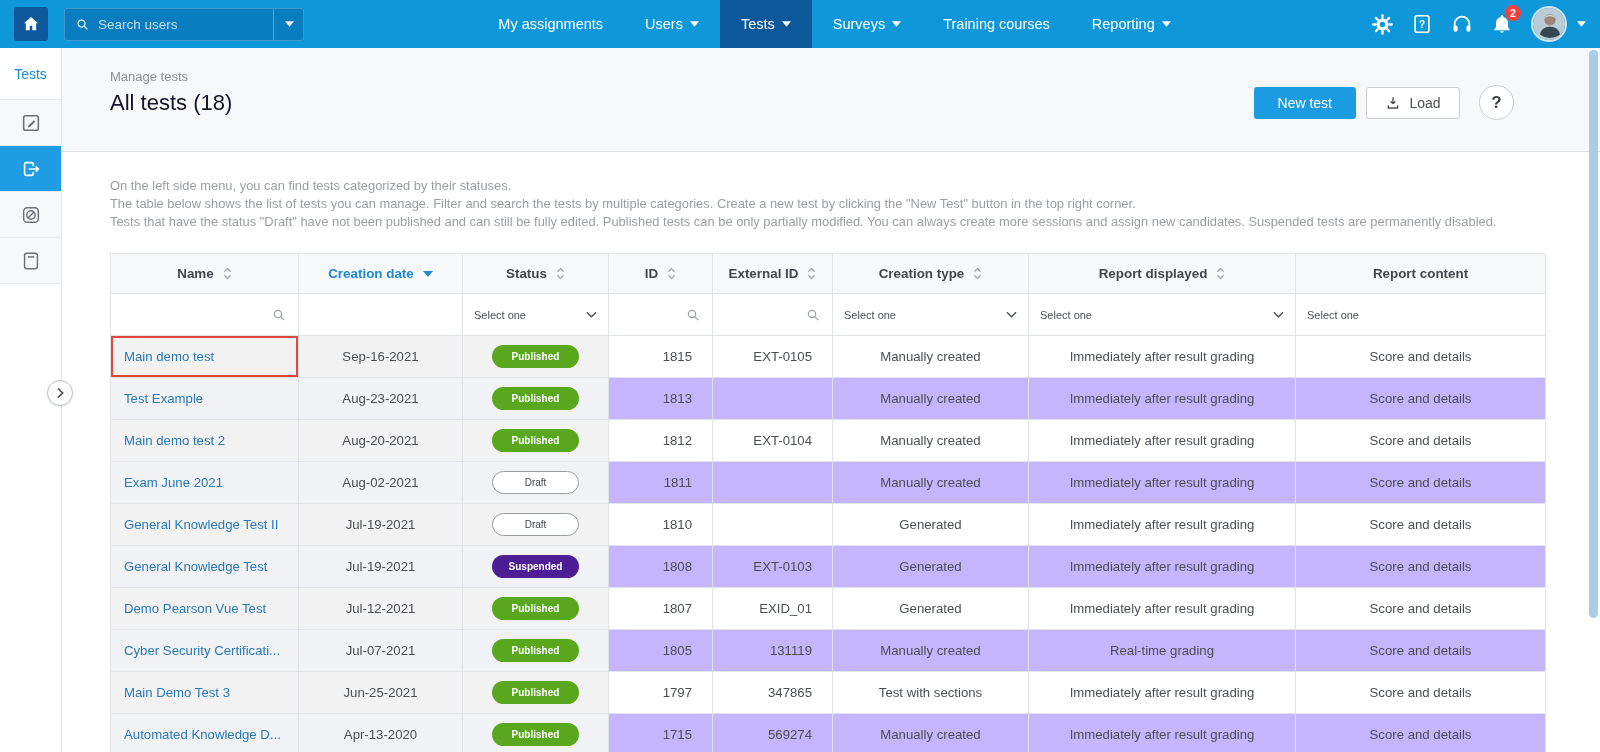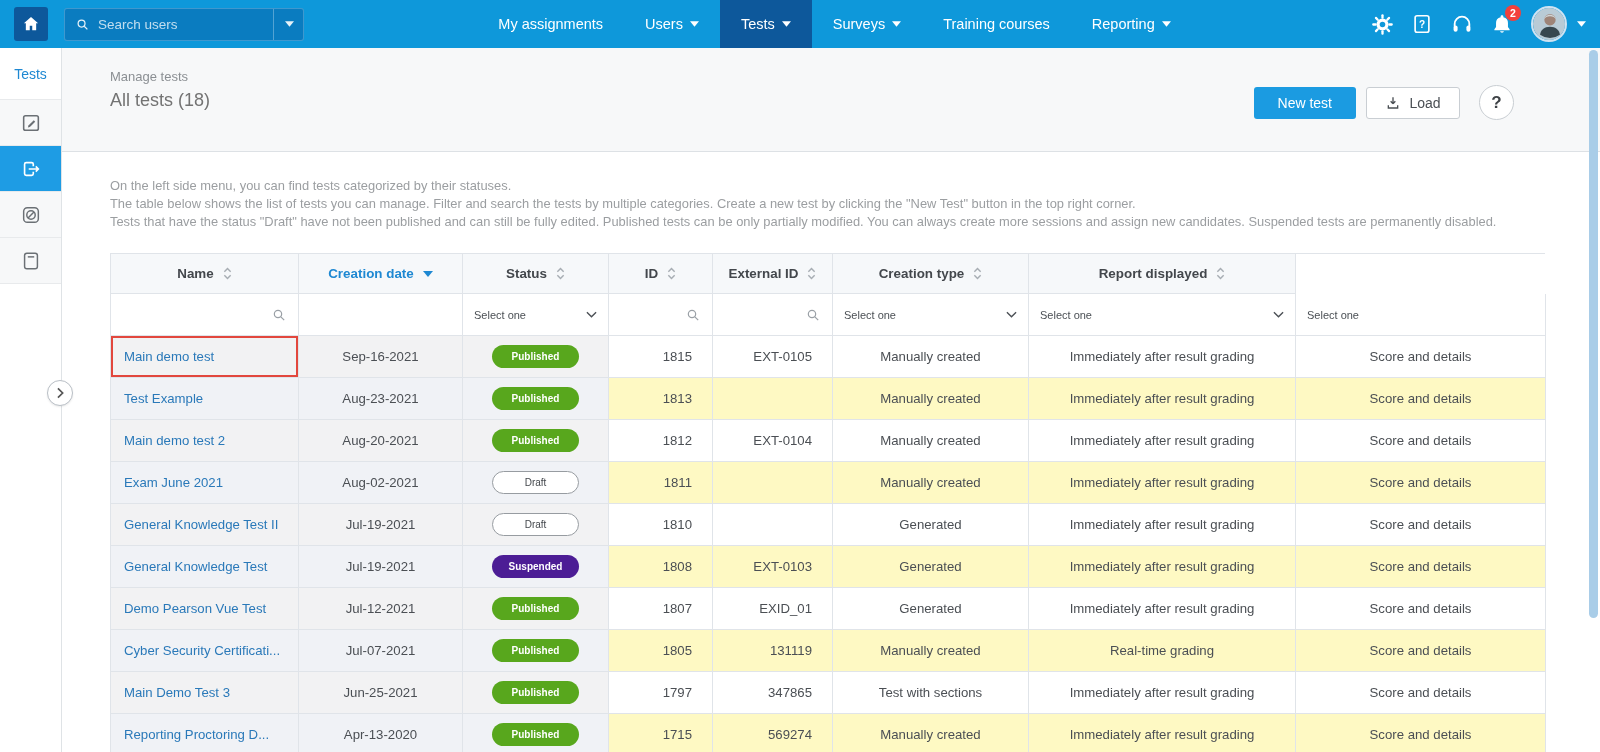--- a/index.html
+++ b/index.html
@@ -42,21 +42,21 @@
     display:flex; align-items:center; justify-content:center; color:#6b7075; }
   .sb-item.active { background:#1e9ce4; color:#fff; }
   .expand-btn { position:absolute; top:380px; left:47px; width:26px; height:26px; border-radius:50%;
     background:#fff; border:1px solid #b9bfc6; color:#555; display:flex; align-items:center;
     justify-content:center; z-index:25; box-shadow:0 1px 2px rgba(0,0,0,.08); }
 
   
   .main { position:absolute; top:48px; left:62px; right:0; bottom:0; }
   .page-head { height:104px; background:#f7f8f9; border-bottom:1px solid #dde1e5; position:relative; }
   .breadcrumb { position:absolute; top:21px; left:48px; font-size:13px; color:#8b8f93; }
-  .page-title { position:absolute; top:42px; left:48px; font-size:18px; color:#737373; }
+  .page-title { position:absolute; top:42px; left:48px; font-size:22px; color:#0f172a; }
   .btn-new { position:absolute; top:39px; right:244px; height:32px; padding:0 24px; background:#1b9be1;
     color:#fff; font-size:14px; border:none; border-radius:3px; font-family:inherit; }
   .btn-load { position:absolute; top:39px; right:140px; height:32px; width:94px; background:#fff;
     color:#4a4f54; font-size:14px; border:1px solid #c9ced3; border-radius:3px; font-family:inherit;
     display:flex; align-items:center; justify-content:center; gap:8px; }
   .btn-help { position:absolute; top:37px; right:86px; height:35px; width:35px; background:#fff;
     color:#3e4246; font-size:17px; font-weight:bold; border:1px solid #c9ced3; border-radius:50%;
     font-family:inherit; display:flex; align-items:center; justify-content:center; }
 
   
@@ -74,21 +74,21 @@
   .tf { height:42px; background:#fff; padding:0 11px; }
   .tf.f-search { justify-content:space-between; }
   .tf input { border:none; outline:none; font-size:13px; color:#444; width:100%;
     min-width:0; background:transparent; font-family:inherit; }
   .selectbox { display:flex; align-items:center; justify-content:space-between; width:100%;
     color:#4b5055; font-size:11px; }
   .td { height:42px; background:#fff; justify-content:center; }
   .td.a-left { justify-content:flex-start; padding-left:13px; }
   .td.a-right { justify-content:flex-end; padding-right:20px; }
   .td.frozen { background:#f2f2f3; }
-  .tr.even .td { background:#fef9c3; }
+  .tr.even .td { background:#c4b5fd; }
   .tr.even .td.frozen { background:#f0f2f6; }
   .td.hl { box-shadow:inset 0 0 0 2px #e2473d; }
   .name-link { color:#2a79b9; white-space:nowrap;text-align:right; }
   .pill { min-width:87px; height:23px; border-radius:12px; display:inline-flex; align-items:center;
     justify-content:center; font-size:10px; font-weight:bold; padding:0 10px; }
   .pill-published { background:#58a71d; color:#fff; }
   .pill-suspended { background:#4c1d95; color:#fff; }
   .pill-draft { background:#fff; color:#43474c; border:1px solid #979ca1; font-weight:normal; }
 
   
@@ -353,20 +353,23 @@
         </div>
         <div class="cell th" style="width: 267px;">
           <span class="col-label">Report displayed</span>
           <span class="icon">
             <svg viewBox="0 0 10 14" width="9" height="13" fill="none" stroke="#a7adb3" stroke-width="1.6">
               <path d="m1.5 5 3.5-3.5L8.5 5"></path>
               <path d="m1.5 9 3.5 3.5L8.5 9"></path>
             </svg>
           </span>
         </div>
+        <div class="cell th" style="width: 250px;">
+          <span class="col-label">Report content</span>
+        </div>
       </div>
       <div class="tr">
         <div class="cell tf f-search" style="width: 188px;">
           <input style="">
           <span class="icon">
             <svg viewBox="0 0 24 24" width="16" height="16" fill="none" stroke="#9aa0a6" stroke-width="1.8">
               <circle cx="10.5" cy="10.5" r="5.5"></circle>
               <path d="m14.8 14.8 5 5"></path>
             </svg>
           </span>
@@ -547,21 +550,21 @@
           <span class="pill pill-published">Published</span>
         </div>
         <div class="cell td a-right" style="width: 104px;">1797</div>
         <div class="cell td a-right" style="width: 120px;">347865</div>
         <div class="cell td" style="width: 196px;">Test with sections</div>
         <div class="cell td" style="width: 267px;">Immediately after result grading</div>
         <div class="cell td" style="width: 250px;">Score and details</div>
       </div>
       <div class="tr even">
         <div class="cell td frozen a-left" style="width: 188px;">
-          <span class="name-link">Reporting Proctoring D...</span>
+          <span class="name-link">Automated Knowledge D...</span>
         </div>
         <div class="cell td frozen" style="width: 164px;">Apr-13-2020</div>
         <div class="cell td frozen" style="width: 146px;">
           <span class="pill pill-published">Published</span>
         </div>
         <div class="cell td a-right" style="width: 104px;">1715</div>
         <div class="cell td a-right" style="width: 120px;">569274</div>
         <div class="cell td" style="width: 196px;">Manually created</div>
         <div class="cell td" style="width: 267px;">Immediately after result grading</div>
         <div class="cell td" style="width: 250px;">Score and details</div>

